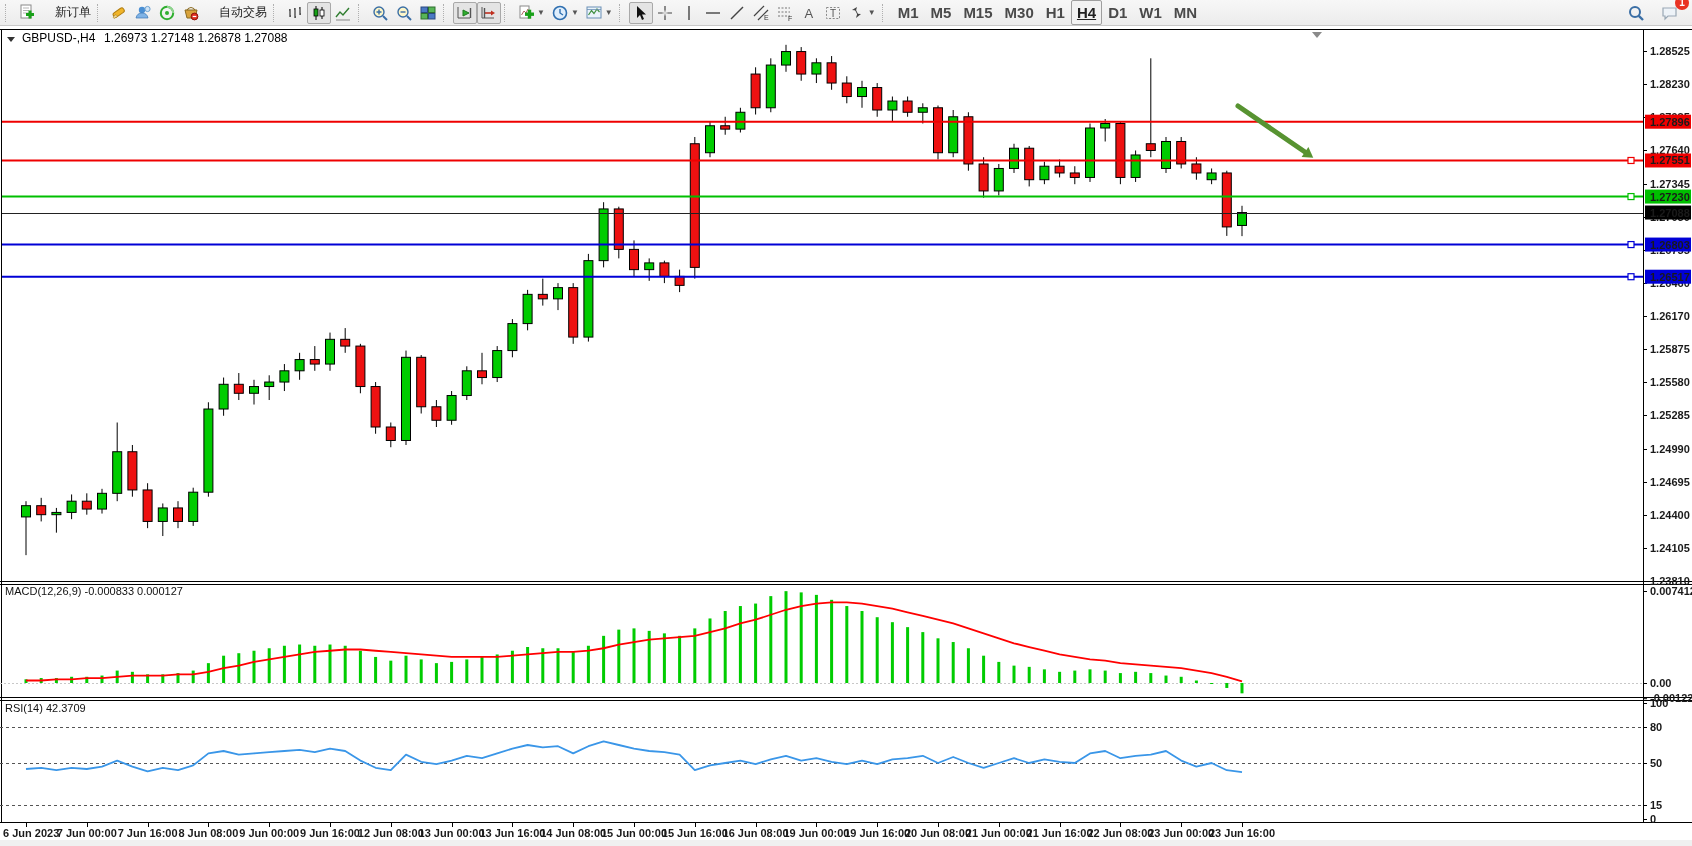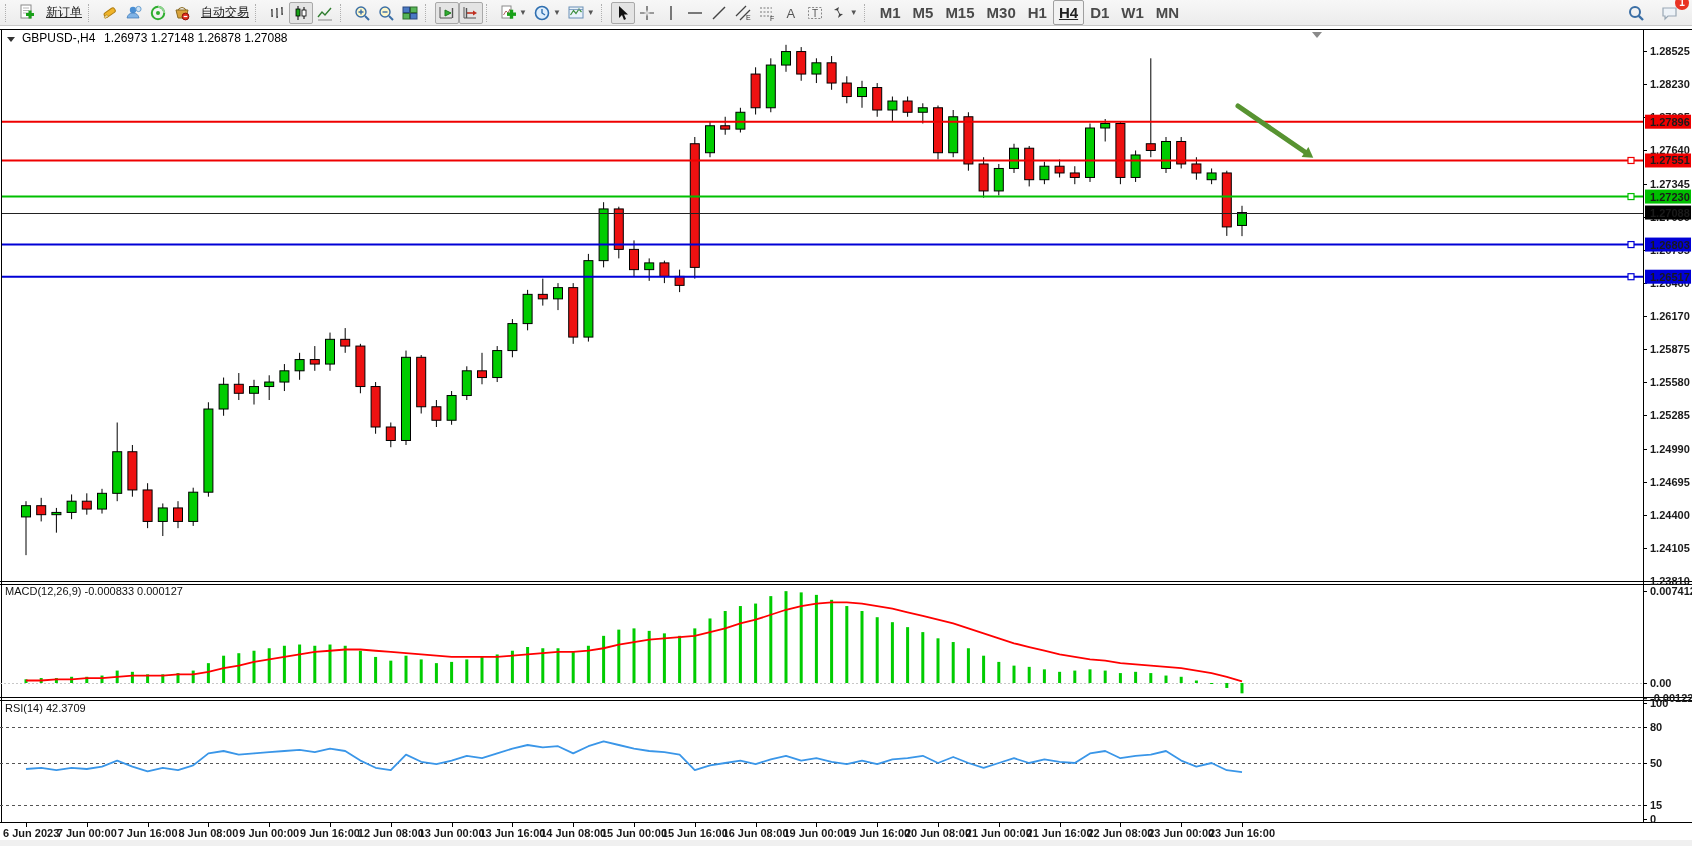--- a/index.html
+++ b/index.html
@@ -4,21 +4,21 @@
 <style>
   html,body{margin:0;padding:0;background:#f0f0f0;width:1692px;height:846px;overflow:hidden;
     font-family:"Liberation Sans","DejaVu Sans",sans-serif;}
   
   .toolbar{height:25px;background:linear-gradient(#f7f7f7,#ececec);border-bottom:1px solid #c9c9c9;
     display:flex;align-items:center;padding:0 6px 0 2px;}
   .grip{width:4px;height:18px;border-left:1px dotted #b0b0b0;margin:0 5px 0 3px;}
   .tb{height:22px;min-width:22px;display:inline-flex;align-items:center;justify-content:center;
     border:1px solid transparent;border-radius:2px;padding:0 2px;box-sizing:border-box;cursor:default;}
   .tb.pressed{background:#e4e4e4;border-color:#a9a9a9;}
-  .tb .lbl{font-size:12px;color:#222;margin-left:10px;white-space:nowrap;text-decoration:underline;}
+  .tb .lbl{font-size:12px;color:#222;margin-left:19px;white-space:nowrap;}
   .caret{font-size:8px;color:#555;margin-left:2px;}
   .tf{font-size:15px;font-weight:bold;color:#4a4a4a;padding:3px 5px;border:1px solid transparent;border-radius:2px;}
   .tf.active{background:#f2f2f2;border-color:#9f9f9f;color:#222;text-decoration:underline;}
   .right-cluster{margin-left:auto;display:flex;align-items:center;gap:10px;padding-right:4px;}
   .chat-wrap{position:relative;}
   .badge{position:absolute;top:-7px;right:-8px;background:#e93323;color:#fff;border-radius:50%;
     width:14px;height:14px;font-size:10px;font-weight:bold;display:flex;align-items:center;justify-content:center;}
   
   .chart-area{position:absolute;left:0;top:26px;width:1692px;height:820px;background:#fff;}
   svg text{font-family:"Liberation Sans","DejaVu Sans",sans-serif;}

